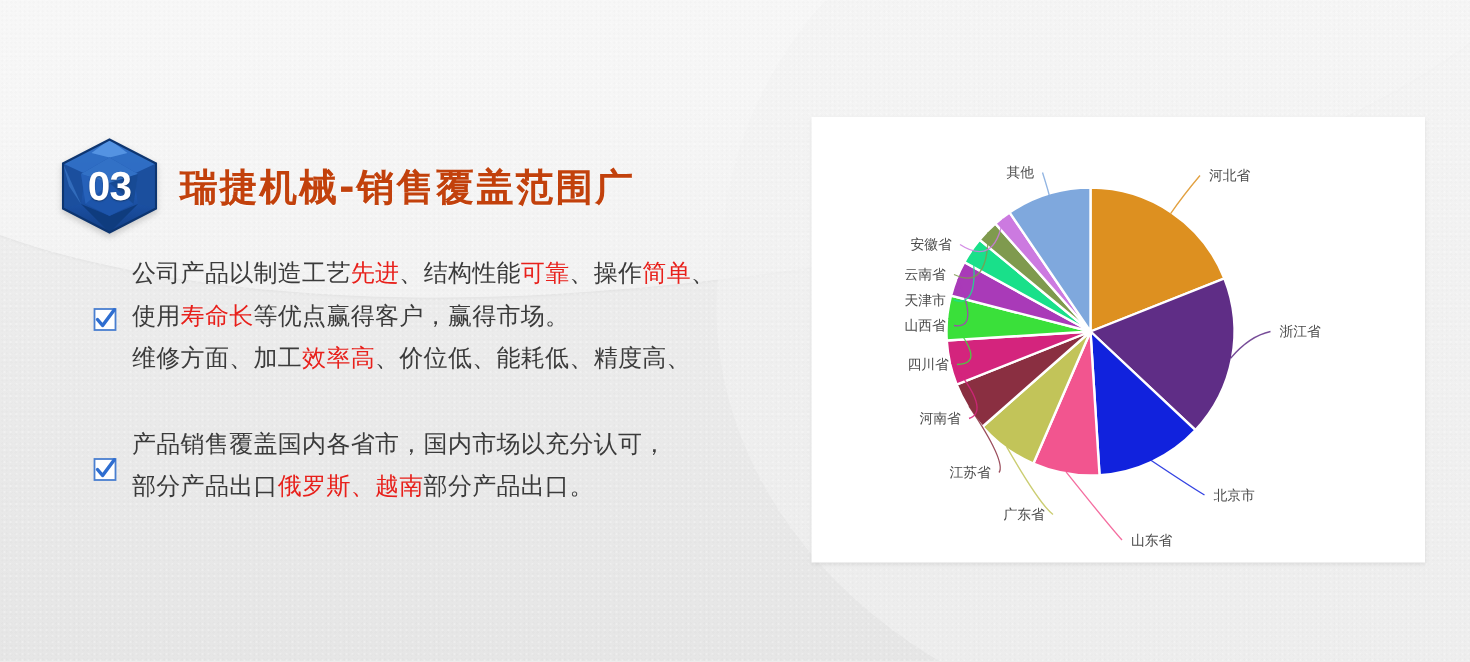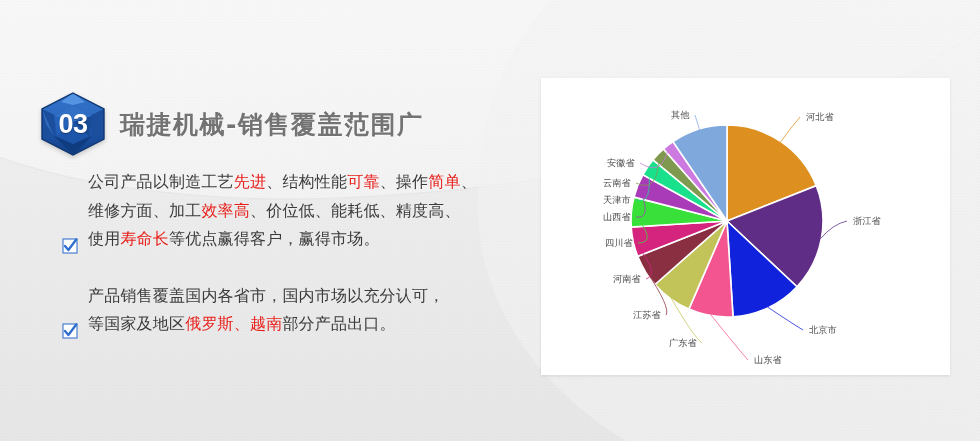--- a/index.html
+++ b/index.html
@@ -52,28 +52,28 @@
     filter:drop-shadow(0 2px 2px rgba(0,0,0,.18));
   }
   .hexbadge .hx{position:absolute;inset:0;}
   .hexbadge .num{
     position:relative;z-index:3;color:#ffffff;font-size:27px;font-weight:bold;
     letter-spacing:-.5px;line-height:1;
     text-shadow:0 1px 1px rgba(0,0,0,.35);
     font-family:"Liberation Sans","DejaVu Sans",sans-serif;
   }
   #heading-title{
-    margin-left:14px;color:#737373;font-size:25px;font-weight:bold;
+    margin-left:14px;color:#c2410c;font-size:25px;font-weight:bold;
     letter-spacing:1.5px;white-space:nowrap;
     font-family:"DejaVu Sans","Liberation Sans",sans-serif;
     text-shadow:0 1px 0 rgba(255,255,255,.7);
   }
   
   #bullets{position:absolute;left:62px;top:168px;width:500px;}
-  .bullet{display:flex;align-items:flex-end;margin-bottom:8px;}
+  .bullet{display:flex;align-items:center;margin-bottom:8px;}
   .bullet.second{margin-top:28px;}
   .chk{flex:0 0 auto;width:16px;height:16px;margin-top:5px;margin-right:10px;position:relative;}
   .para{flex:1 1 auto;}
   .line{
     font-size:16px;color:#3b3b3b;line-height:28.5px;white-space:nowrap;
     font-family:"DejaVu Sans","Liberation Sans",sans-serif;
     letter-spacing:.2px;
   }
   .hl{color:#e8201b;}
   
@@ -130,35 +130,35 @@
 
   <div class="bullet">
     <span class="chk">
       <svg viewBox="0 0 16 16" width="16" height="16">
         <rect x="1" y="1" width="14" height="14" fill="#ffffff" stroke="#4a7fd0" stroke-width="1.2"></rect>
         <path d="M3 8 L6.4 12 L14.2 1.5" fill="none" stroke="#2f6ed0" stroke-width="2.3" stroke-linecap="round" stroke-linejoin="round"></path>
       </svg>
     </span>
     <div class="para">
       <div class="line"><span>公司产品以制造工艺</span><span class="hl">先进</span><span>、结构性能</span><span class="hl">可靠</span><span>、操作</span><span class="hl">简单</span><span>、</span></div>
+      <div class="line"><span>使用</span><span class="hl">寿命长</span><span>等优点赢得客户，赢得市场。</span></div>
       <div class="line"><span>维修方面、加工</span><span class="hl">效率高</span><span>、价位低、能耗低、精度高、</span></div>
-      <div class="line"><span>使用</span><span class="hl">寿命长</span><span>等优点赢得客户，赢得市场。</span></div>
     </div>
   </div>
 
   <div class="bullet second">
     <span class="chk">
       <svg viewBox="0 0 16 16" width="16" height="16">
         <rect x="1" y="1" width="14" height="14" fill="#ffffff" stroke="#4a7fd0" stroke-width="1.2"></rect>
         <path d="M3 8 L6.4 12 L14.2 1.5" fill="none" stroke="#2f6ed0" stroke-width="2.3" stroke-linecap="round" stroke-linejoin="round"></path>
       </svg>
     </span>
     <div class="para">
       <div class="line"><span>产品销售覆盖国内各省市，国内市场以充分认可，</span></div>
-      <div class="line"><span>等国家及地区</span><span class="hl">俄罗斯、越南</span><span>部分产品出口。</span></div>
+      <div class="line"><span>部分产品出口</span><span class="hl">俄罗斯、越南</span><span>部分产品出口。</span></div>
     </div>
   </div>
 
 </div>
 
 <div id="chart-card">
   <svg id="pie-svg" viewBox="0 0 409 297">
     <g id="pie-slices">
         <path d="M 186 143 L 186.00 47.00 A 96 96 0 0 1 275.26 107.66 Z" fill="#dd9020" stroke="#ffffff" stroke-width="1.6"></path>
         <path d="M 186 143 L 275.26 107.66 A 96 96 0 0 1 255.98 208.72 Z" fill="#5f2d86" stroke="#ffffff" stroke-width="1.6"></path>

